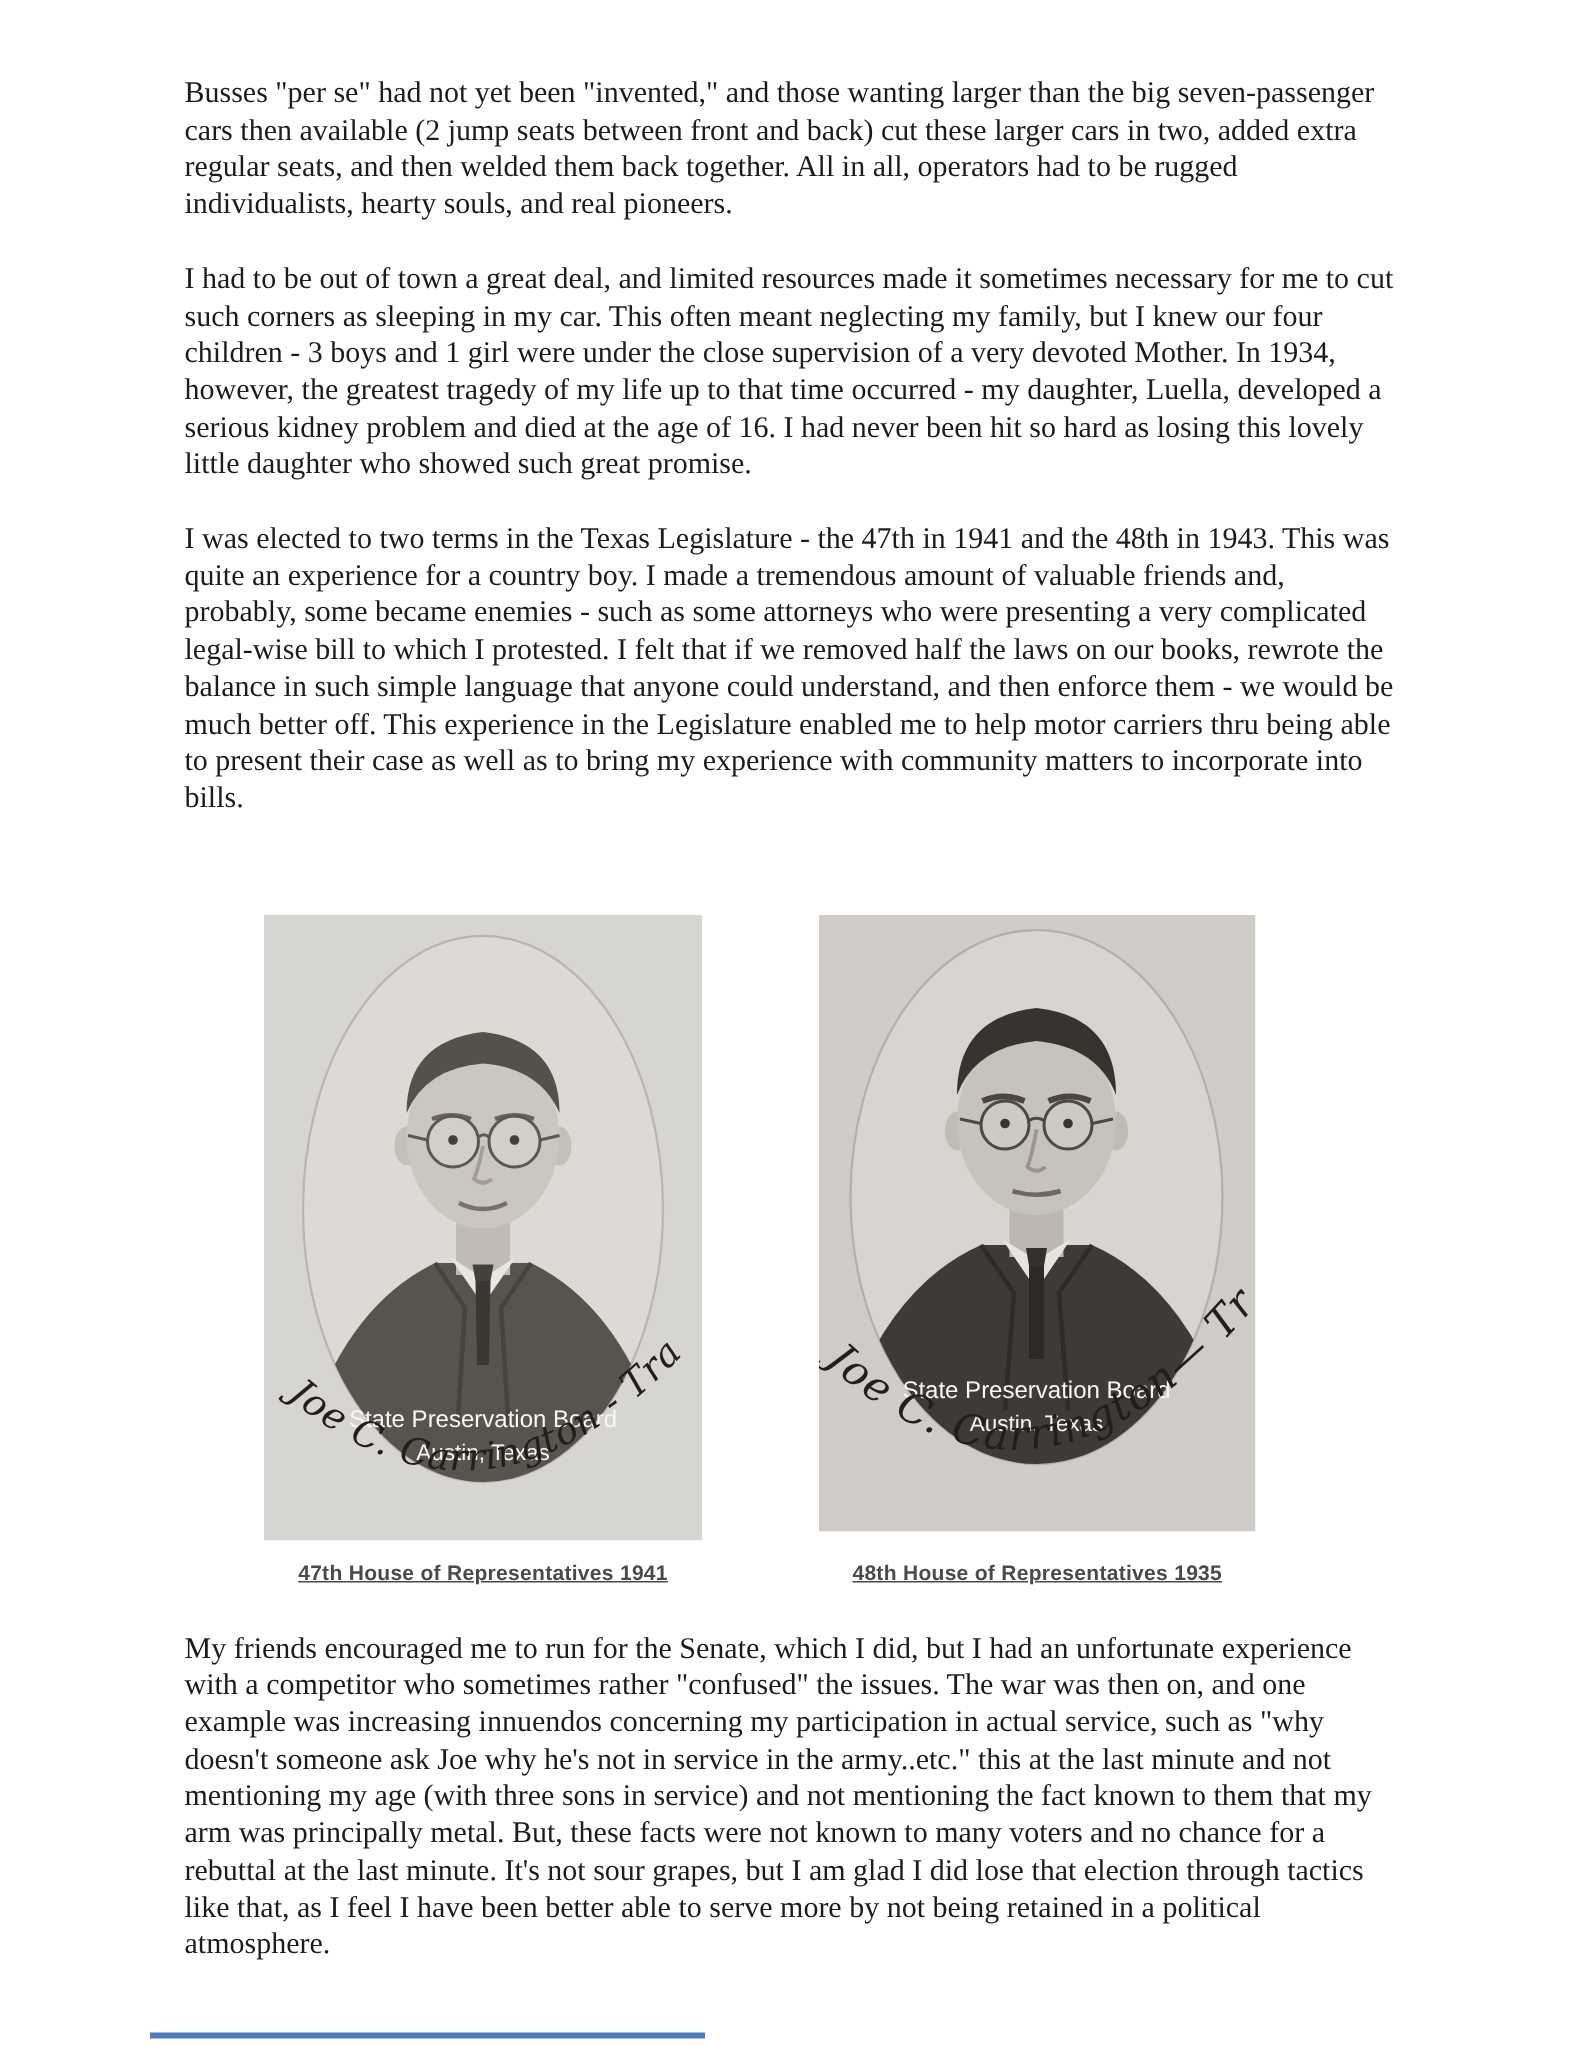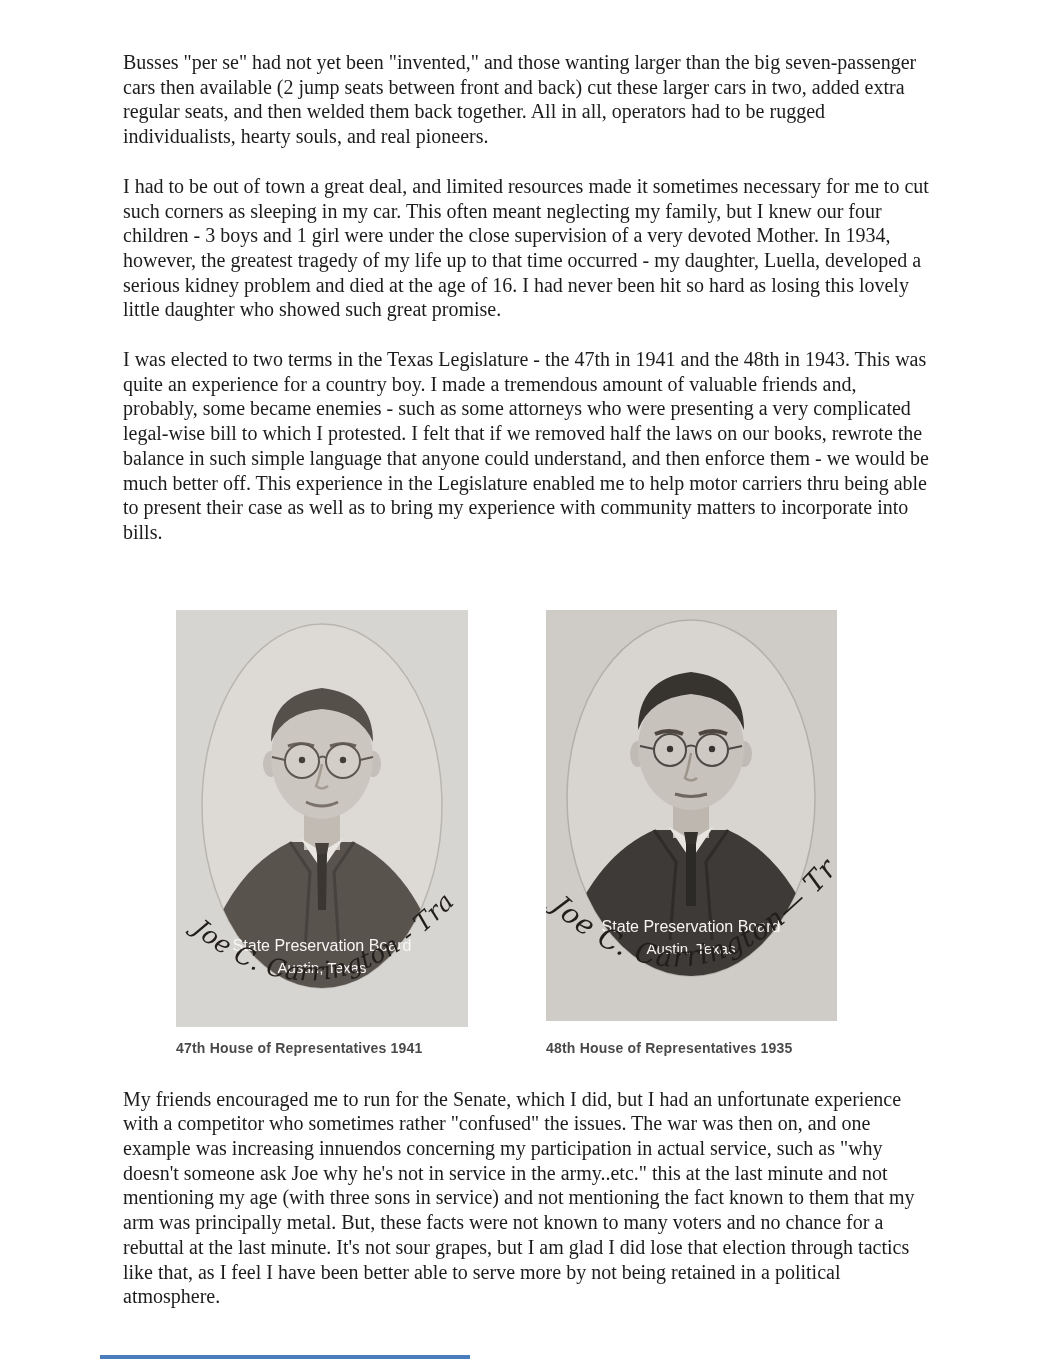--- a/index.html
+++ b/index.html
@@ -27,27 +27,28 @@
     margin:3px 0 0 53px;
   }
   .photo-frame{display:block;line-height:0;margin-top:40px;}
   .caption-row{
     display:flex;
     gap:78px;
     margin:12px 0 0 53px;
   }
   .caption{
     width:292px;
-    text-align:left;
+    text-align:center;
     font-family:"Liberation Sans","DejaVu Sans",sans-serif;
     font-size:14px;
     font-weight:600;
     color:#4a4a4a;
     letter-spacing:0.2px;
     line-height:18px;
+    text-decoration:underline;
   }
   .caption.right{width:291px;}
   .after-photos{margin-top:30px !important;}
   .footer-rule{
     position:absolute;
     left:100px;top:1355px;
     width:370px;height:4px;
     background:#4a7dbd;
   }
   .wm{

